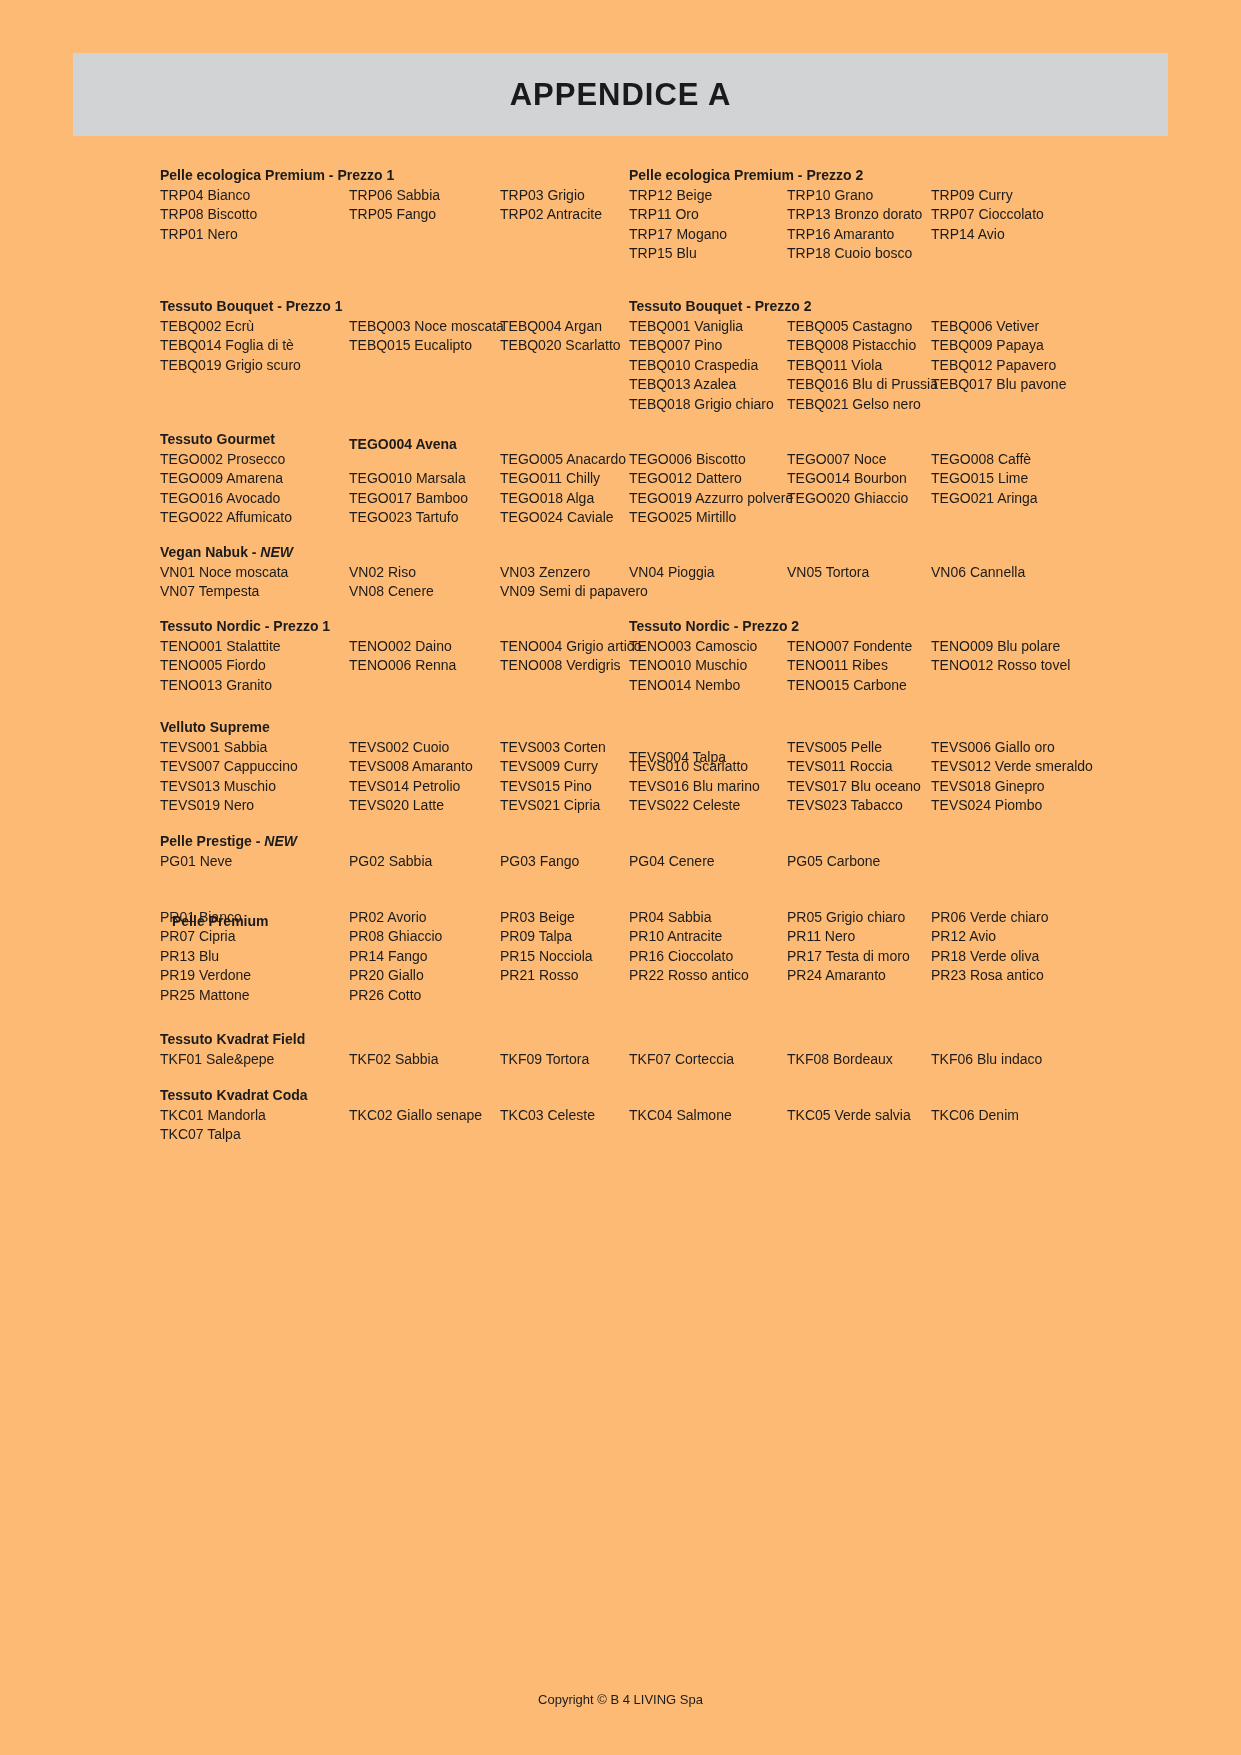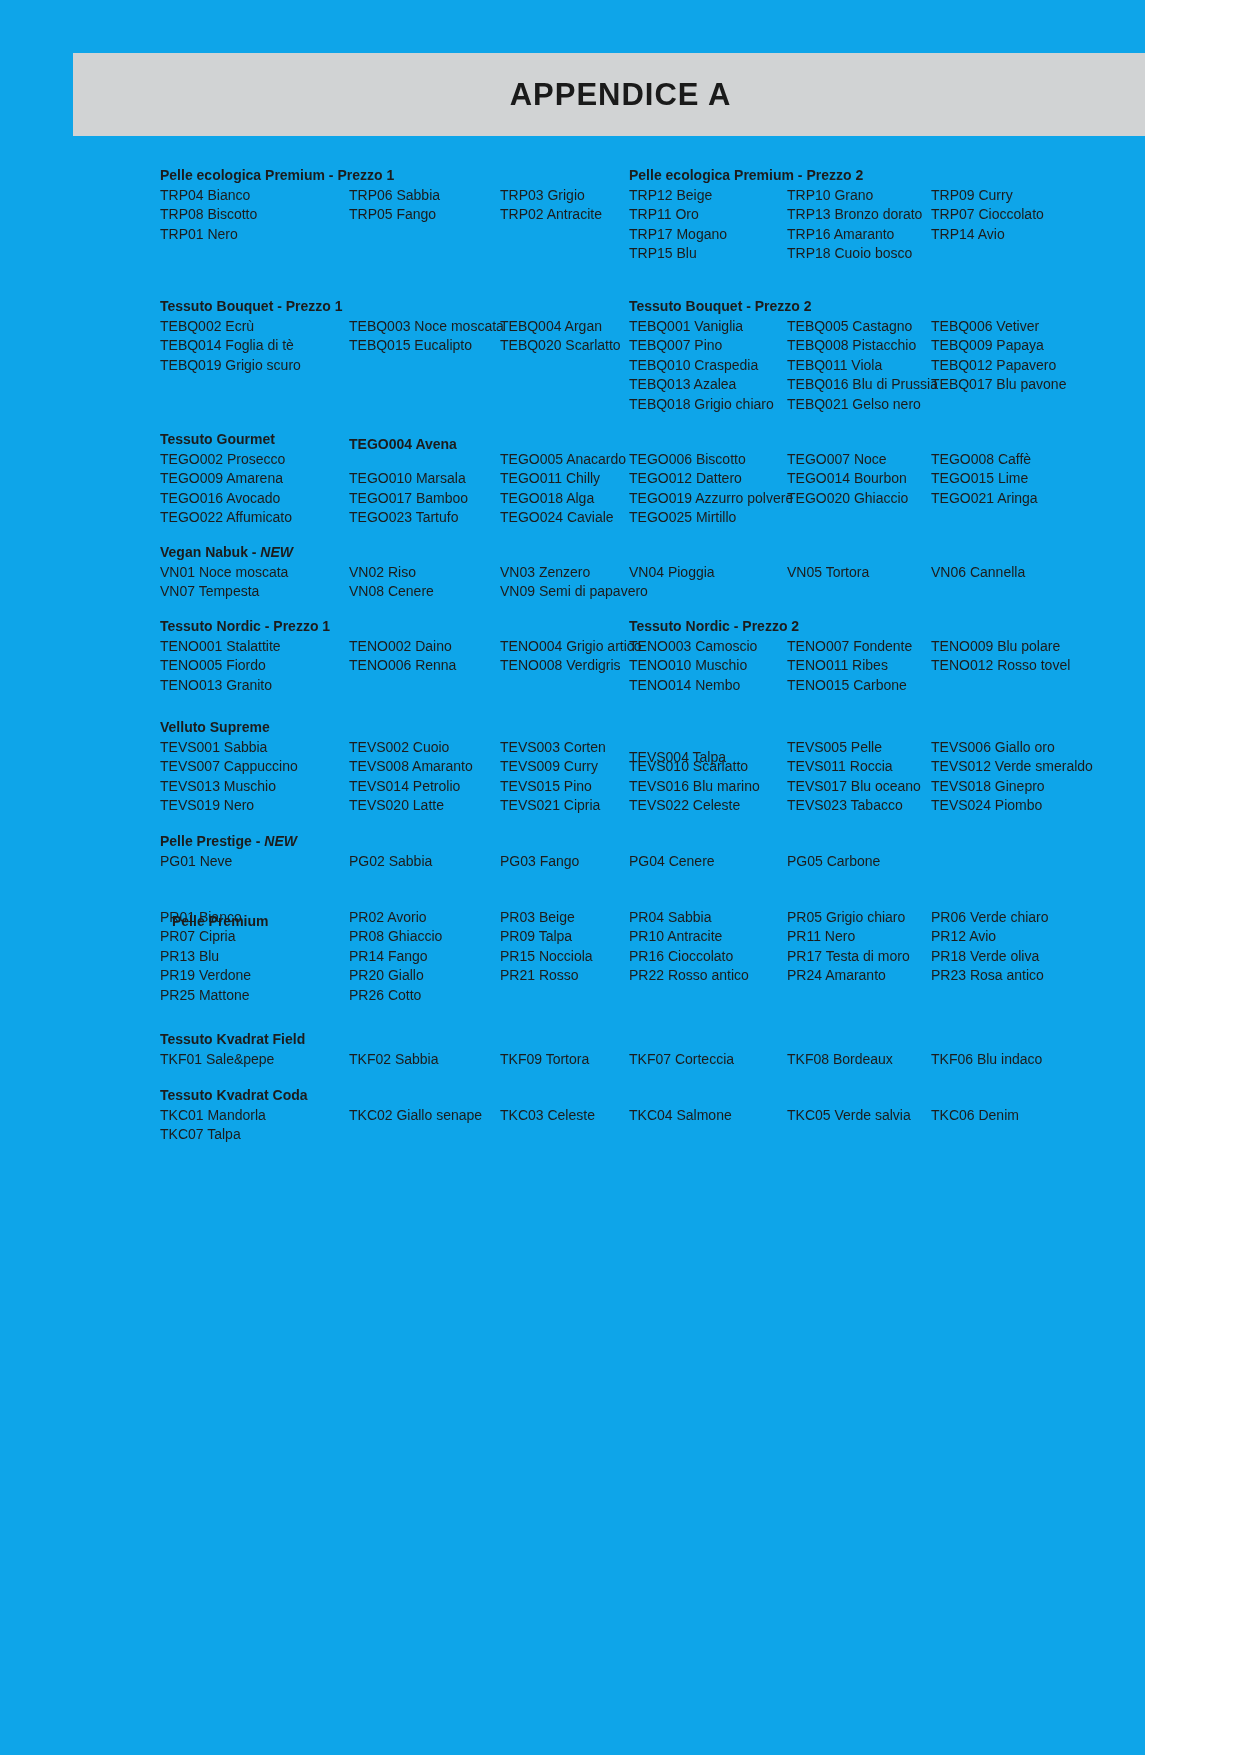--- a/index.html
+++ b/index.html
@@ -2,23 +2,23 @@
 <html><head>
 <meta charset="utf-8">
 <style>
   html, body {
     margin: 0;
     padding: 0;
     background: #ffffff;
   }
   .page {
     position: relative;
-    width: 1145px;
+    width: 1241px;
     height: 1755px;
-    background: #0ea5e9;
+    background: #fdba74;
     font-family: "Liberation Sans", sans-serif;
     color: #1c1c1c;
     overflow: hidden;
   }
   .header-bar {
     position: absolute;
     left: 73px;
     top: 53px;
     width: 1095px;
     height: 83px;
@@ -270,14 +270,15 @@
         <div class="cell" style="left: 0px; top: 19.5px;">TKC01 Mandorla</div>
         <div class="cell" style="left: 189px; top: 19.5px;">TKC02 Giallo senape</div>
         <div class="cell" style="left: 340px; top: 19.5px;">TKC03 Celeste</div>
         <div class="cell" style="left: 469px; top: 19.5px;">TKC04 Salmone</div>
         <div class="cell" style="left: 627px; top: 19.5px;">TKC05 Verde salvia</div>
         <div class="cell" style="left: 771px; top: 19.5px;">TKC06 Denim</div>
         <div class="cell" style="left: 0px; top: 39px;">TKC07 Talpa</div>
       </div>
     </div>
 
+  <div class="footer">Copyright © B 4 LIVING Spa</div>
 
 </div>
 
 </body></html>

